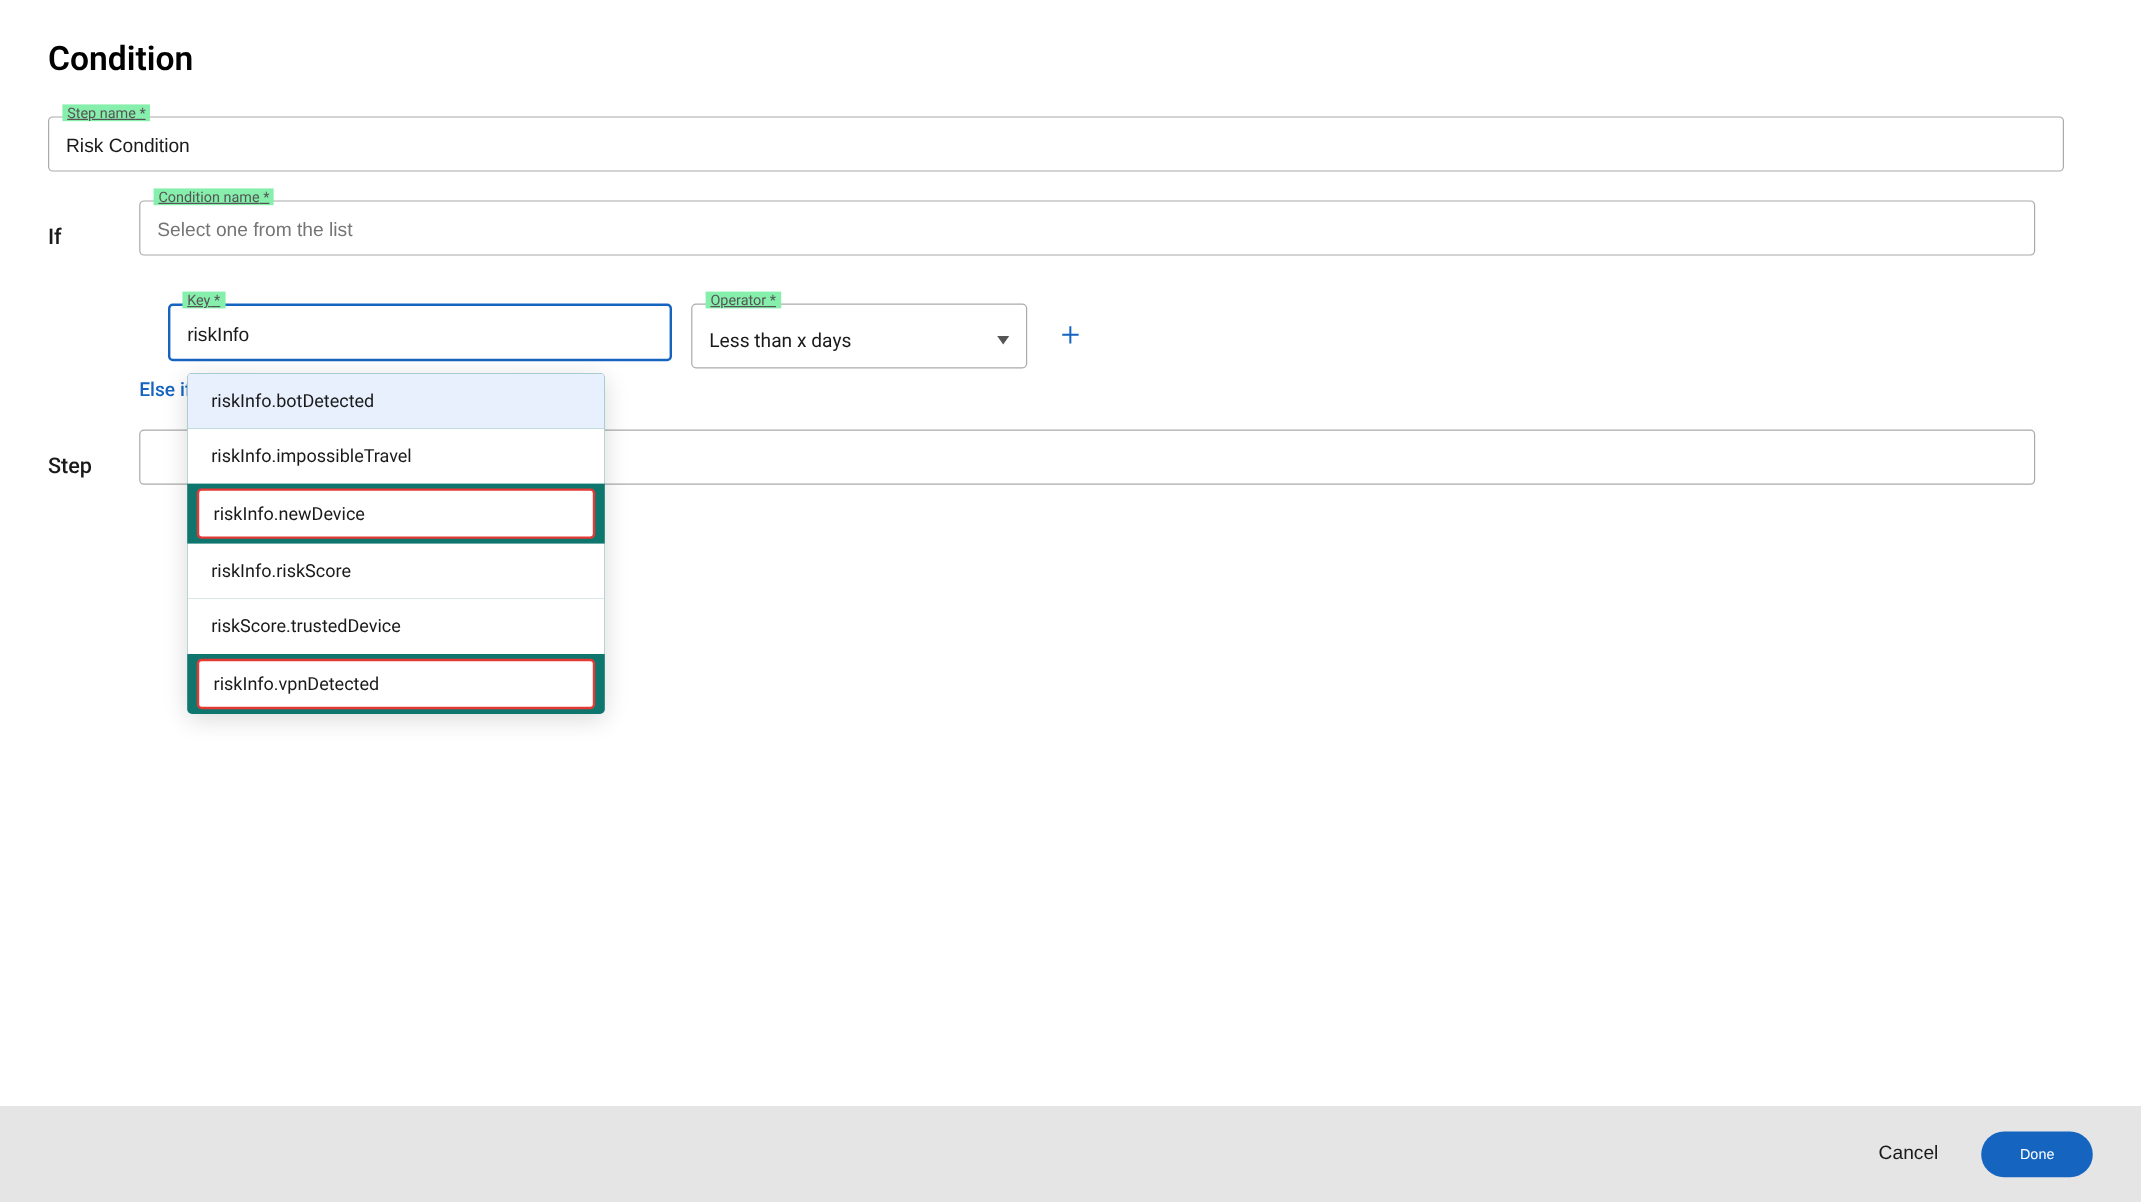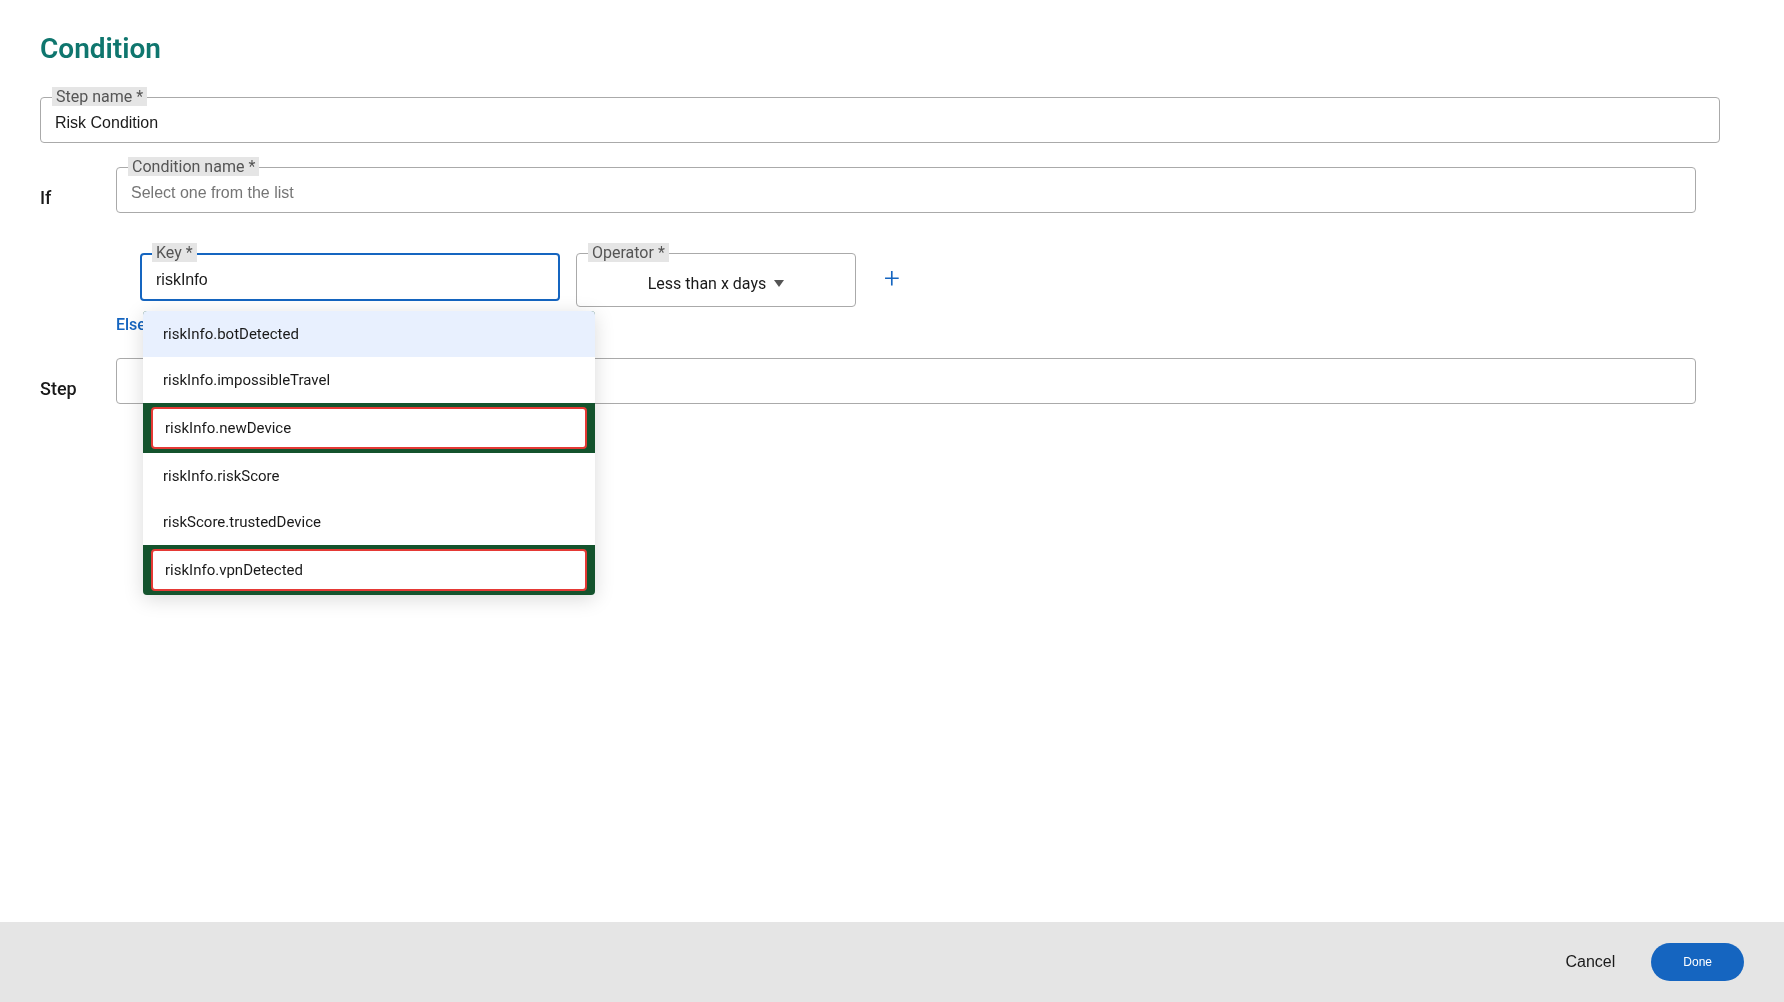--- a/index.html
+++ b/index.html
@@ -13,38 +13,39 @@
       background: #ffffff;
       color: #1a1a1a;
       width: 1784px;
       min-height: 1002px;
       padding: 32px 40px;
     }
 
     .page-title {
       font-size: 28px;
       font-weight: 600;
-      color: #0f766e;
+      color: #000000;
       margin-bottom: 32px;
     }
 
     .field-group {
       position: relative;
       margin-bottom: 24px;
     }
 
     .field-label-float {
       position: absolute;
       top: -10px;
       left: 12px;
-      background: #e5e5e5;
+      background: #86efac;
       padding: 0 4px;
-      font-size: 16px;
+      font-size: 12px;
       color: #555;
       z-index: 1;
+      text-decoration: underline;
     }
 
     .text-input {
       width: 100%;
       border: 1px solid #aaa;
       border-radius: 4px;
       padding: 16px 14px 10px 14px;
       font-size: 16px;
       color: #1a1a1a;
       outline: none;
@@ -106,21 +107,21 @@
     }
 
     .operator-field-wrapper {
       position: relative;
       width: 280px;
     }
 
     .operator-select-display {
       display: flex;
       align-items: center;
-      justify-content: center;
+      justify-content: space-between;
       border: 1px solid #aaa;
       border-radius: 4px;
       padding: 16px 14px 10px 14px;
       font-size: 16px;
       color: #1a1a1a;
       background: #fff;
       cursor: pointer;
       min-height: 54px;
     }
 
@@ -149,23 +150,23 @@
       display: flex;
       align-items: center;
       justify-content: center;
       width: 40px;
     }
 
     
     .dropdown-list {
       position: absolute;
       top: 58px;
-      left: 3px;
-      width: 452px;
-      background: #14532d;
+      left: 16px;
+      width: 348px;
+      background: #0f766e;
       border-radius: 4px;
       box-shadow: 0 4px 20px rgba(0,0,0,0.15);
       z-index: 100;
       overflow: hidden;
     }
 
     .dropdown-item {
       padding: 14px 20px;
       font-size: 15px;
       color: #1a1a1a;

